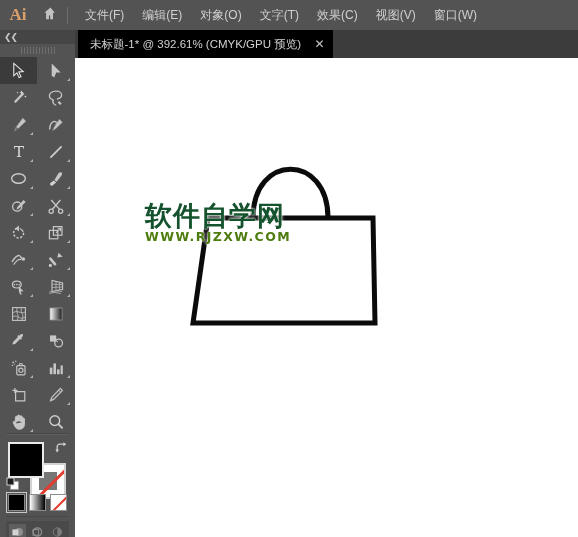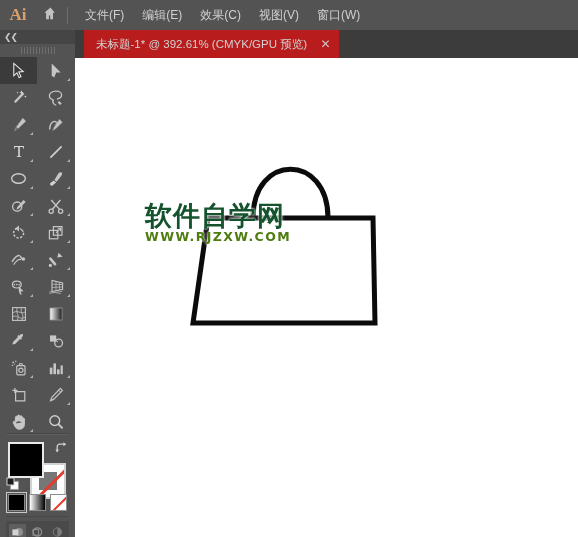--- a/index.html
+++ b/index.html
@@ -33,22 +33,22 @@
     color:#cfcfcf;font-size:12px;padding:0 9px;height:30px;
     display:flex;align-items:center;cursor:pointer;white-space:nowrap;
   }
 
   
   .tabbar{
     position:absolute;left:75px;top:30px;width:503px;height:28px;
     background:#3c3c3c;
   }
   .doc-tab{
-    position:absolute;left:9px;top:0;height:28px;
-    background:#b91c1c;display:flex;align-items:center;
+    position:absolute;left:3px;top:0;height:28px;
+    background:#000000;display:flex;align-items:center;
     padding:0 7px 0 12px;cursor:pointer;
   }
   .doc-tab-label{
     color:#d2d2d2;font-size:11.5px;white-space:nowrap;
   }
   .doc-tab-close{
     margin-left:12px;color:#c8c8c8;font-size:12px;line-height:1;
     width:13px;height:13px;display:flex;align-items:center;justify-content:center;
     cursor:pointer;
   }
@@ -180,20 +180,22 @@
       <span>
         <svg width="15" height="15" viewBox="0 0 16 16">
           <path d="M8 1.6 1.4 7.2h1.9V14h3.0V10h1.4V14h3.0V7.2h1.9z" fill="#c2c2c2"></path>
         </svg>
       </span>
     </div>
     <div class="menu-sep"></div>
     <div class="menu-items">
       <div class="menu-item">文件(F)</div>
       <div class="menu-item">编辑(E)</div>
+      <div class="menu-item">对象(O)</div>
+      <div class="menu-item">文字(T)</div>
       <div class="menu-item">效果(C)</div>
       <div class="menu-item">视图(V)</div>
       <div class="menu-item">窗口(W)</div>
     </div>
   </div>
 
   <div class="tabbar">
     <div class="doc-tab">
       <span class="doc-tab-label">未标题-1* @ 392.61% (CMYK/GPU 预览)</span>
       <span class="doc-tab-close">✕</span>

